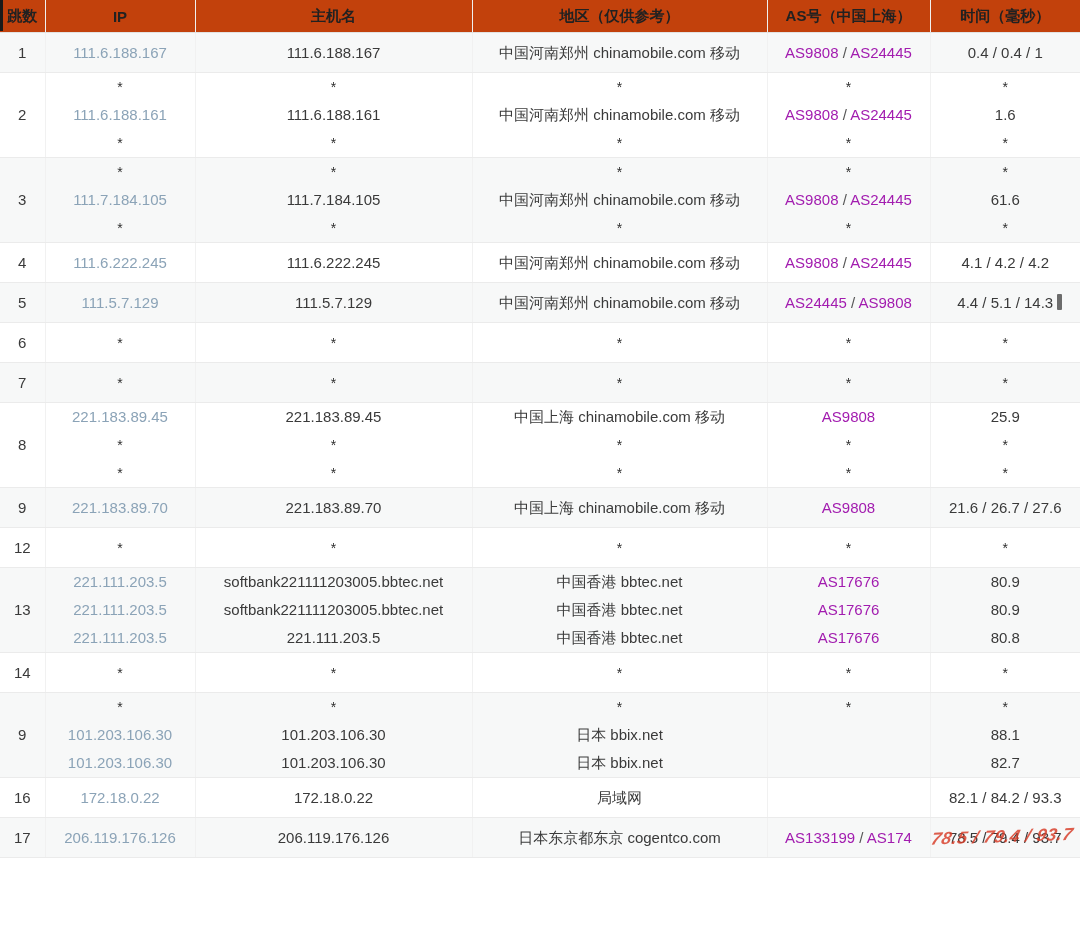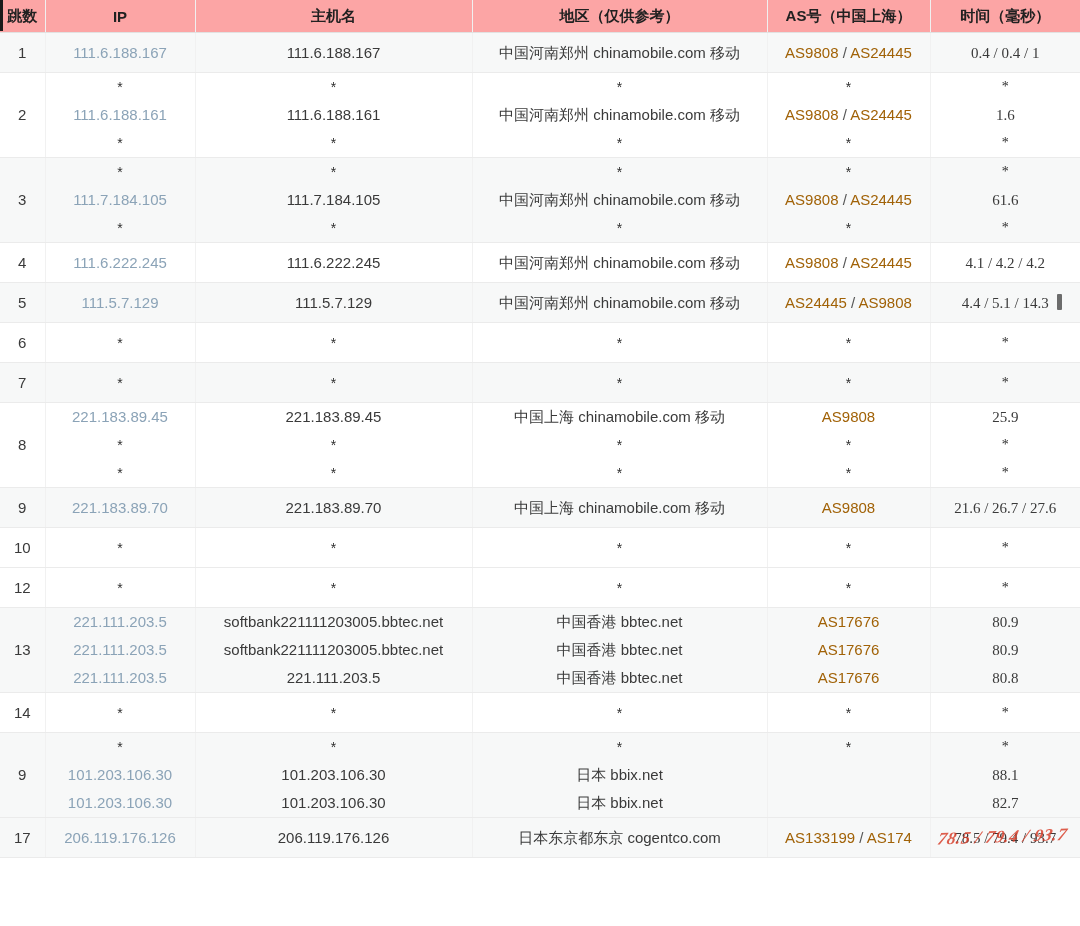--- a/index.html
+++ b/index.html
@@ -6,38 +6,38 @@
   body{
     width:1080px;height:926px;overflow:hidden;background:#ffffff;
     font-family:"Liberation Sans","DejaVu Sans",sans-serif;
     position:relative;
   }
   table.trace{
     width:1080px;border-collapse:collapse;table-layout:fixed;
   }
   th{
     height:32px;font-size:15px;font-weight:bold;color:#212121;
-    background:#fca5a5;border-bottom:1px solid #e2e2e2;border-right:1px solid #f0f0f0;
+    background:#c2410c;border-bottom:1px solid #e2e2e2;border-right:1px solid #f0f0f0;
     text-align:center;padding:0;margin-top:46px;
   }
   th:last-child{border-right:none;}
   td{
     padding:0;text-align:center;vertical-align:middle;
     font-size:15px;color:#3a3a3a;
     border-bottom:1px solid #ebebeb;border-right:1px solid #f1f1f1;
   }
-  td:last-child{border-right:none;font-family:Liberation Serif, serif;}
+  td:last-child{border-right:none;}
   tr.h1{height:40px;}
   tr.h3{height:84px;}
   tr.alt td{background:#f7f8f8;}
   .line{line-height:28px;height:28px;white-space:nowrap;overflow:hidden;}
   tr.h1 .line{height:auto;}
   .star{color:#2e2e2e;font-size:14px;}
   .lnk-ip{color:#8ba3b7;}
-  .lnk-as{color:#a16207;}
+  .lnk-as{color:#a21caf;}
   .sep{color:#555;}
   .wm-cell{position:relative;}
   .wm{
     position:absolute;left:50%;top:50%;
     transform:translate(-52%,-56%) skewX(-14deg) rotate(-2deg);
     color:rgba(215,58,38,0.82);font-style:italic;font-weight:bold;
     font-size:17.5px;white-space:nowrap;letter-spacing:0.5px;
     pointer-events:none;
   }
   .edge-strip{position:absolute;left:0;top:0;width:3px;height:31px;background:#1a1a1a;}
@@ -271,40 +271,20 @@
         </td>
         <td>
           <div class="line"><span class="lnk-as">AS9808</span></div>
         </td>
         <td>
           <div class="line">21.6 / 26.7 / 27.6</div>
         </td>
       </tr>
       <tr class="h1">
         <td>
-          <div class="line">10</div>
-        </td>
-        <td>
-          <div class="line star">*</div>
-        </td>
-        <td>
-          <div class="line star">*</div>
-        </td>
-        <td>
-          <div class="line star">*</div>
-        </td>
-        <td>
-          <div class="line star">*</div>
-        </td>
-        <td>
-          <div class="line star">*</div>
-        </td>
-      </tr>
-      <tr class="h1">
-        <td>
           <div class="line">12</div>
         </td>
         <td>
           <div class="line star">*</div>
         </td>
         <td>
           <div class="line star">*</div>
         </td>
         <td>
           <div class="line star">*</div>
@@ -387,20 +367,40 @@
         </td>
         <td>
           <div class="line star">*</div>
           <div class="line">&nbsp;</div>
           <div class="line">&nbsp;</div>
         </td>
         <td>
           <div class="line star">*</div>
           <div class="line">88.1</div>
           <div class="line">82.7</div>
+        </td>
+      </tr>
+      <tr class="h1">
+        <td>
+          <div class="line">16</div>
+        </td>
+        <td>
+          <div class="line"><span class="lnk-ip">172.18.0.22</span></div>
+        </td>
+        <td>
+          <div class="line">172.18.0.22</div>
+        </td>
+        <td>
+          <div class="line">局域网</div>
+        </td>
+        <td>
+          <div class="line">&nbsp;</div>
+        </td>
+        <td>
+          <div class="line">82.1 / 84.2 / 93.3</div>
         </td>
       </tr>
       <tr class="alt h1">
         <td>
           <div class="line">17</div>
         </td>
         <td>
           <div class="line"><span class="lnk-ip">206.119.176.126</span></div>
         </td>
         <td>

